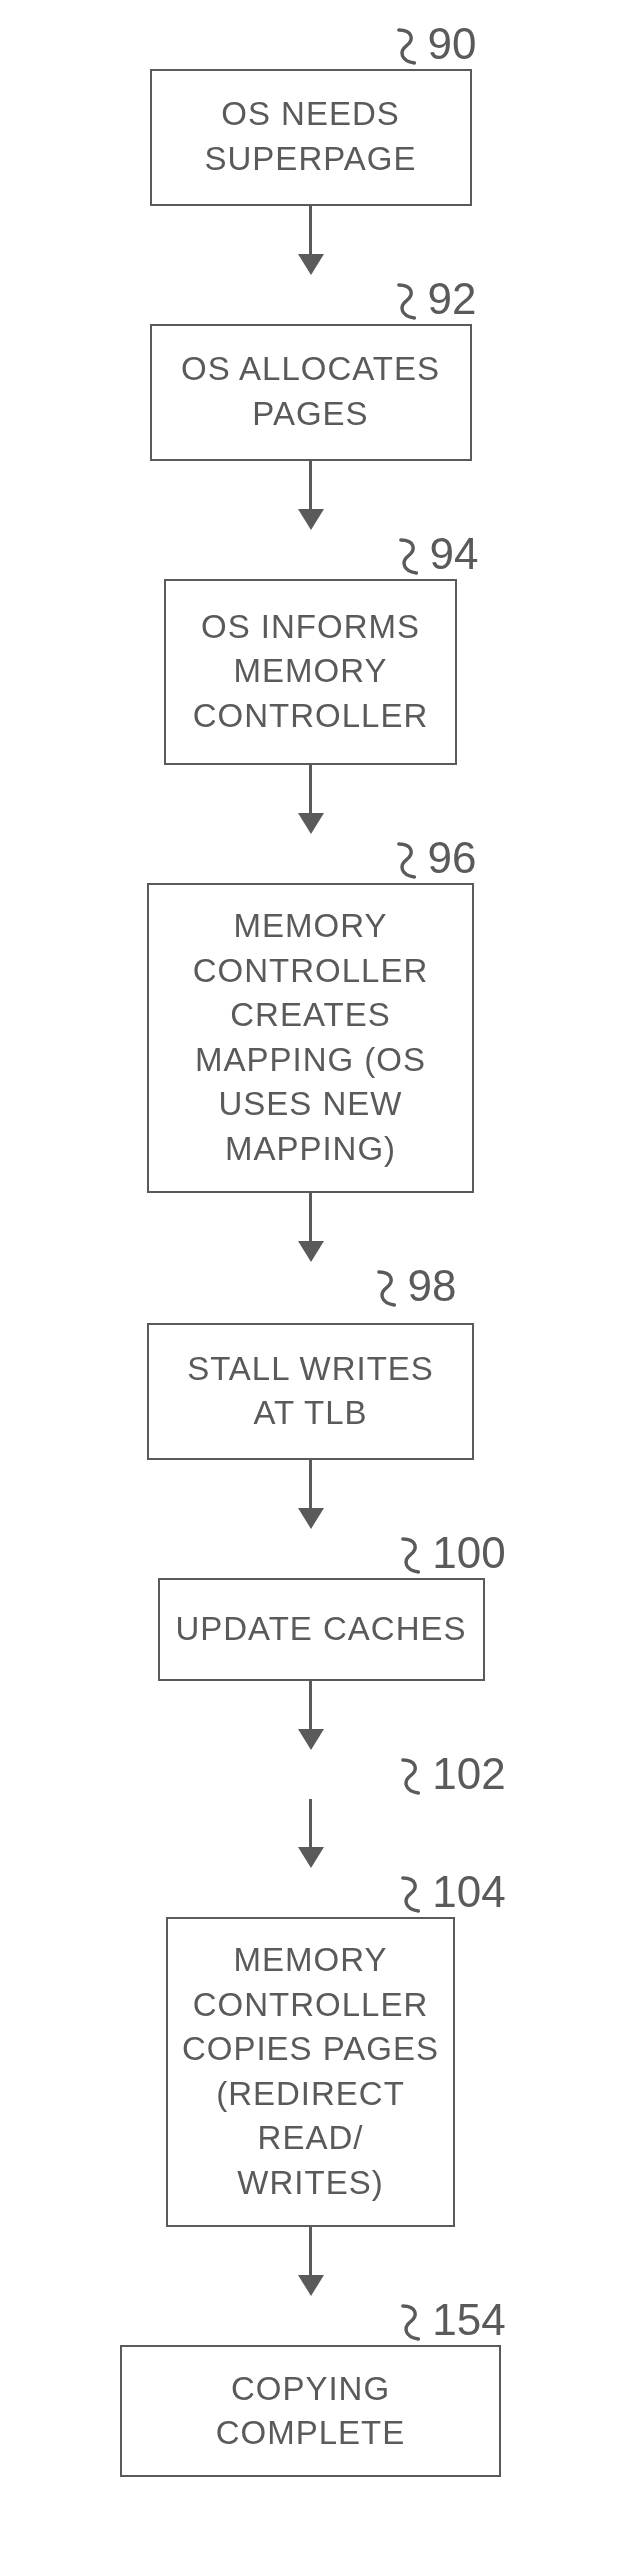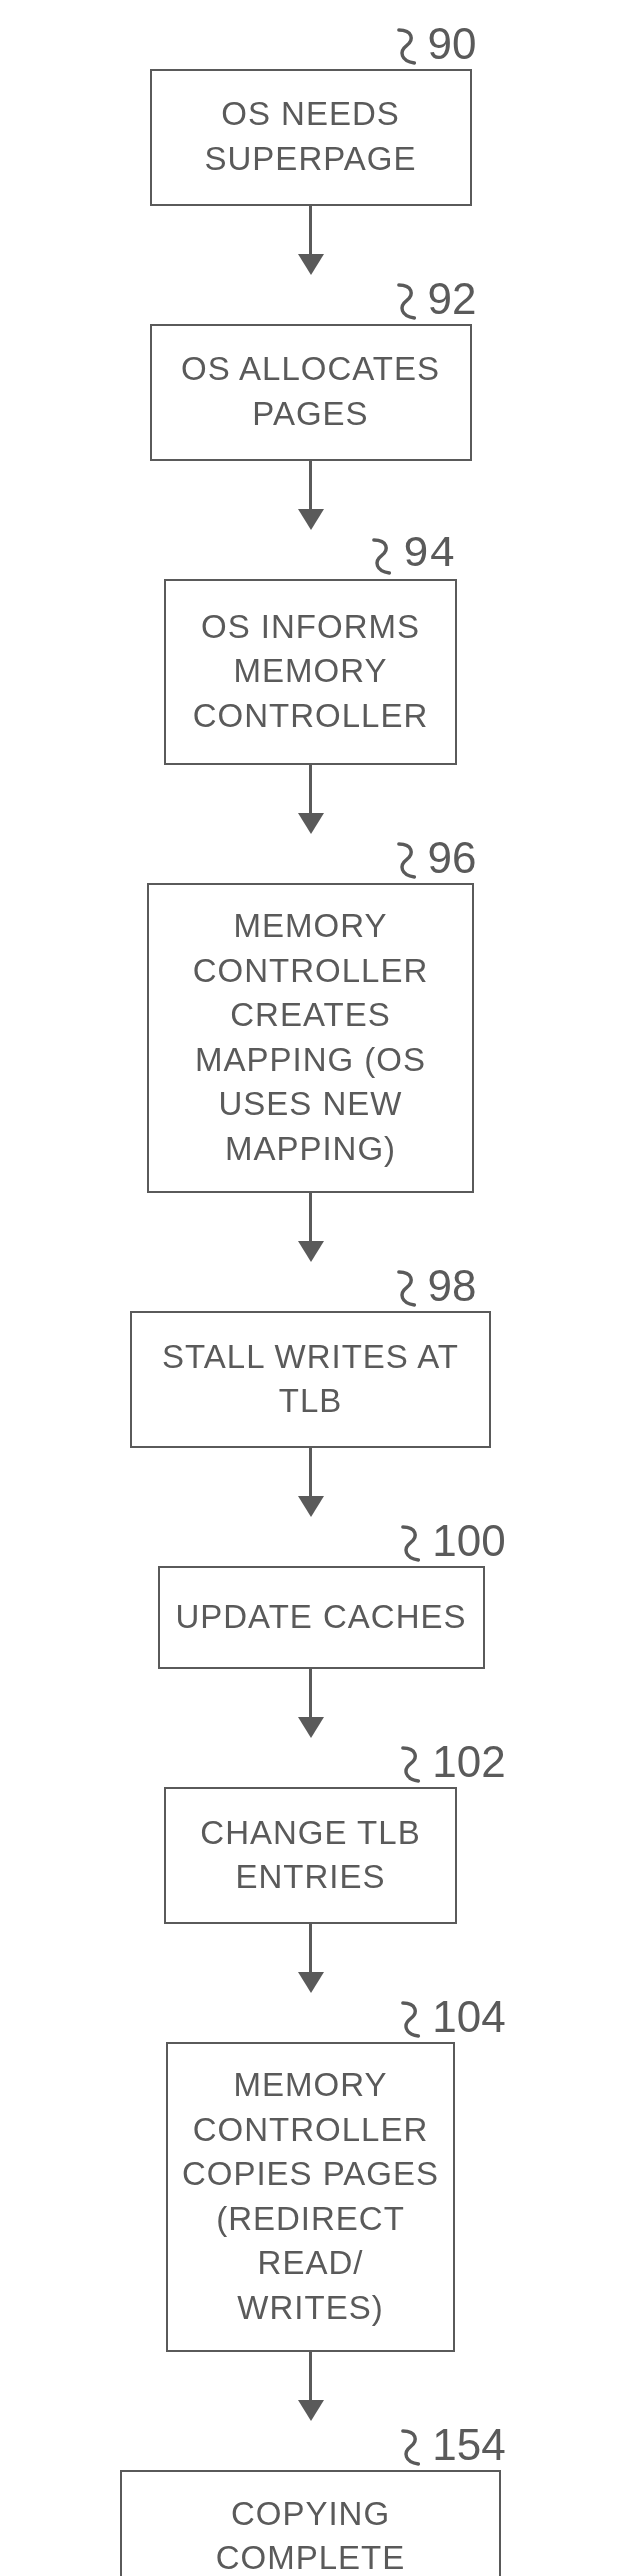--- a/index.html
+++ b/index.html
@@ -124,21 +124,21 @@
       <div class="arrow-head"></div>
     </div>
     <div class="step-wrapper">
       <div class="label-row">
         <div class="label-group">
           <span class="squiggle">
             <svg width="35" height="43" viewBox="0 0 36 44">
               <path d="M 6 4 C 20 4, 22 14, 14 20 C 6 26, 8 36, 22 38" stroke="#5a5a5a" stroke-width="3.5" fill="none" stroke-linecap="round"></path>
             </svg>
           </span>
-          <span class="ref-label" style="margin-right: 60px; font-family: Liberation Mono, monospace;">94</span>
+          <span class="ref-label" style="margin-right: 37px;">94</span>
         </div>
       </div>
       <div class="box" style="width: 293px; min-height: 186px;">OS INFORMS MEMORY CONTROLLER</div>
     </div>
     <div class="arrow">
       <div class="arrow-line" style="height: 49px;"></div>
       <div class="arrow-head"></div>
     </div>
     <div class="step-wrapper">
       <div class="label-row">
@@ -158,24 +158,24 @@
       <div class="arrow-head"></div>
     </div>
     <div class="step-wrapper">
       <div class="label-row">
         <div class="label-group">
           <span class="squiggle">
             <svg width="35" height="43" viewBox="0 0 36 44">
               <path d="M 6 4 C 20 4, 22 14, 14 20 C 6 26, 8 36, 22 38" stroke="#5a5a5a" stroke-width="3.5" fill="none" stroke-linecap="round"></path>
             </svg>
           </span>
-          <span class="ref-label" style="margin-right: 39px;">98</span>
-        </div>
-      </div>
-      <div class="box" style="width: 361px; min-height: 137px;">STALL WRITES AT TLB</div>
+          <span class="ref-label" style="margin-right: 59px;">98</span>
+        </div>
+      </div>
+      <div class="box" style="width: 327px; min-height: 137px; margin-top: 12px;">STALL WRITES AT TLB</div>
     </div>
     <div class="arrow">
       <div class="arrow-line" style="height: 49px;"></div>
       <div class="arrow-head"></div>
     </div>
     <div class="step-wrapper">
       <div class="label-row">
         <div class="label-group">
           <span class="squiggle">
             <svg width="35" height="43" viewBox="0 0 36 44">
@@ -195,21 +195,20 @@
       <div class="label-row">
         <div class="label-group">
           <span class="squiggle">
             <svg width="35" height="43" viewBox="0 0 36 44">
               <path d="M 6 4 C 20 4, 22 14, 14 20 C 6 26, 8 36, 22 38" stroke="#5a5a5a" stroke-width="3.5" fill="none" stroke-linecap="round"></path>
             </svg>
           </span>
           <span class="ref-label" style="margin-right: 9.8px;">102</span>
         </div>
       </div>
-      <div class="box" style="width: 293px; min-height: 137px;">CHANGE TLB ENTRIES</div>
     </div>
     <div class="arrow">
       <div class="arrow-line" style="height: 49px;"></div>
       <div class="arrow-head"></div>
     </div>
     <div class="step-wrapper">
       <div class="label-row">
         <div class="label-group">
           <span class="squiggle">
             <svg width="35" height="43" viewBox="0 0 36 44">

